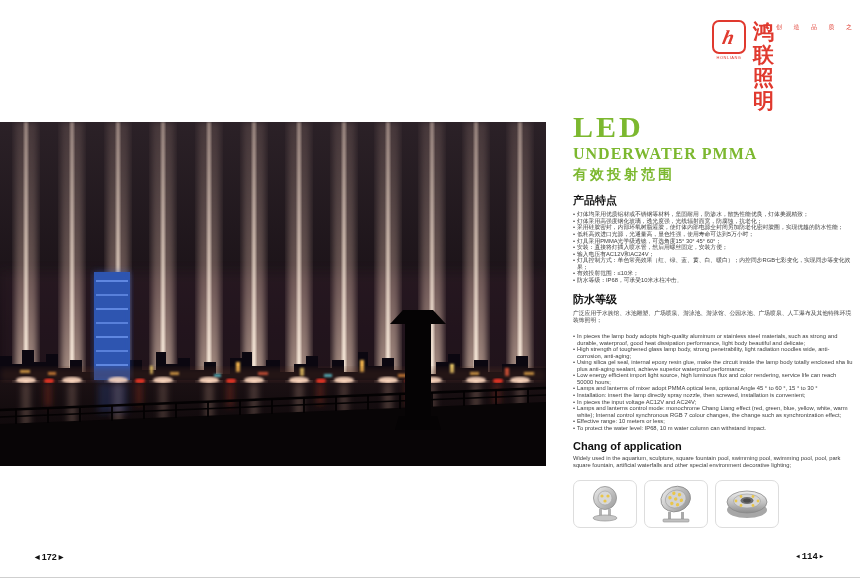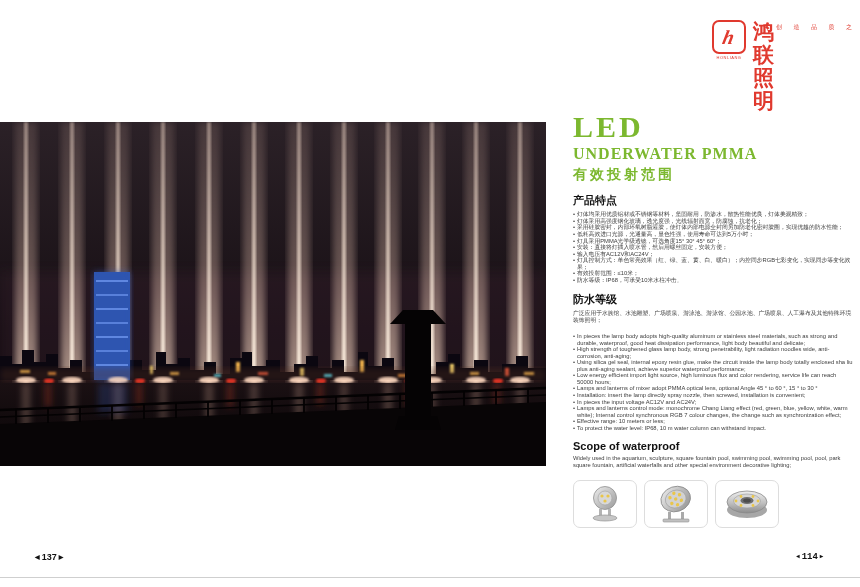--- a/index.html
+++ b/index.html
@@ -309,21 +309,21 @@
         <li>Lamps and lanterns of mixer adopt PMMA optical lens, optional Angle 45 ° to 60 °, 15 ° to 30 °</li>
         <li>Installation: insert the lamp directly spray nozzle, then screwed, installation is convenient;</li>
         <li>In pieces the input voltage AC12V and AC24V;</li>
         <li>Lamps and lanterns control mode: monochrome Chang Liang effect (red, green, blue, yellow, white, warm white); Internal control synchronous RGB 7 colour changes, the change such as synchronization effect;</li>
         <li>Effective range: 10 meters or less;</li>
         <li>To protect the water level: IP68, 10 m water column can withstand impact.</li>
       </ul>
     </div>
 
     <div class="sec">
-      <h4>Scope of waterproof</h4>
+      <h4>Chang of application</h4>
       <p class="ptext">Widely used in the aquarium, sculpture, square fountain pool, swimming pool, swimming pool, pool, park square fountain, artificial waterfalls and other special environment decorative lighting;</p>
     </div>
 
     <div class="thumbs">
       <div class="thumb">
         <svg width="56" height="40" viewBox="0 0 56 40">
           <defs>
               <linearGradient id="st1" x1="0" y1="0" x2="1" y2="1">
             <stop offset="0" stop-color="#f0f0f0"></stop>
                 <stop offset="0.5" stop-color="#c2c2c2"></stop>
@@ -385,21 +385,21 @@
             <circle cx="34" cy="12.5" r="1.4" fill="#e9c64a"></circle>
           <circle cx="22" cy="21.5" r="1.4" fill="#e9c64a"></circle>
             <circle cx="34" cy="21.5" r="1.4" fill="#e9c64a"></circle>
         </svg>
       </div>
     </div>
   </div>
 
   <div class="pn pn-left">
     <span class="arr">◀</span>
-    <span>137</span>
+    <span>172</span>
     <span class="arr">▶</span>
   </div>
   <div class="pn pn-right">
     <span class="arr">◀</span>
     <span>114</span>
     <span class="arr">▶</span>
   </div>
   <div class="footer-rule"></div>
 
 </div>

